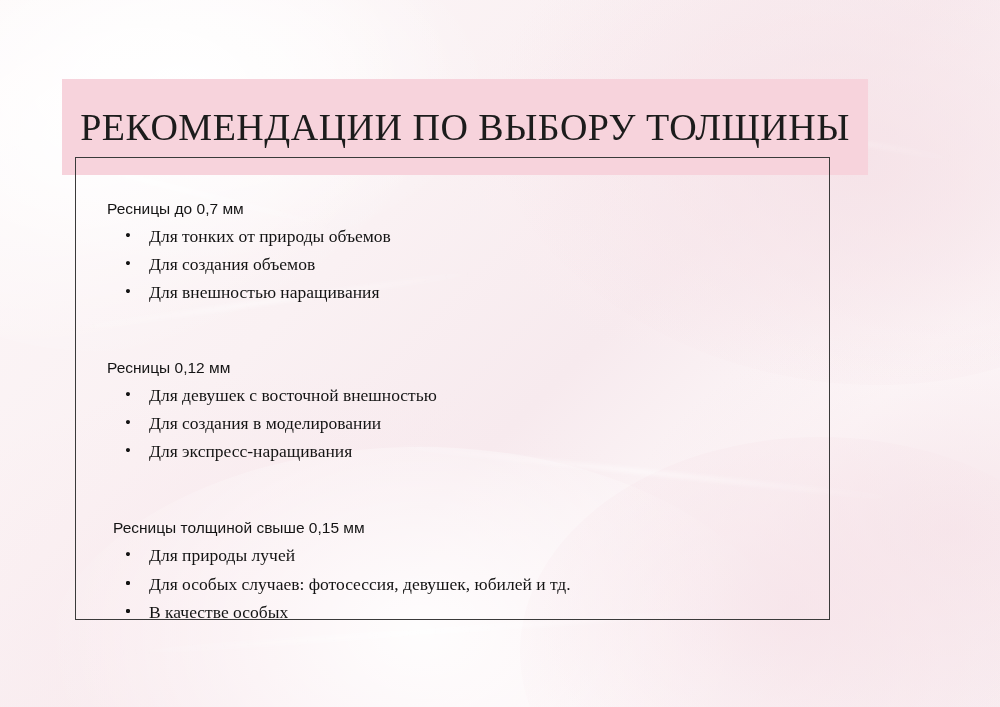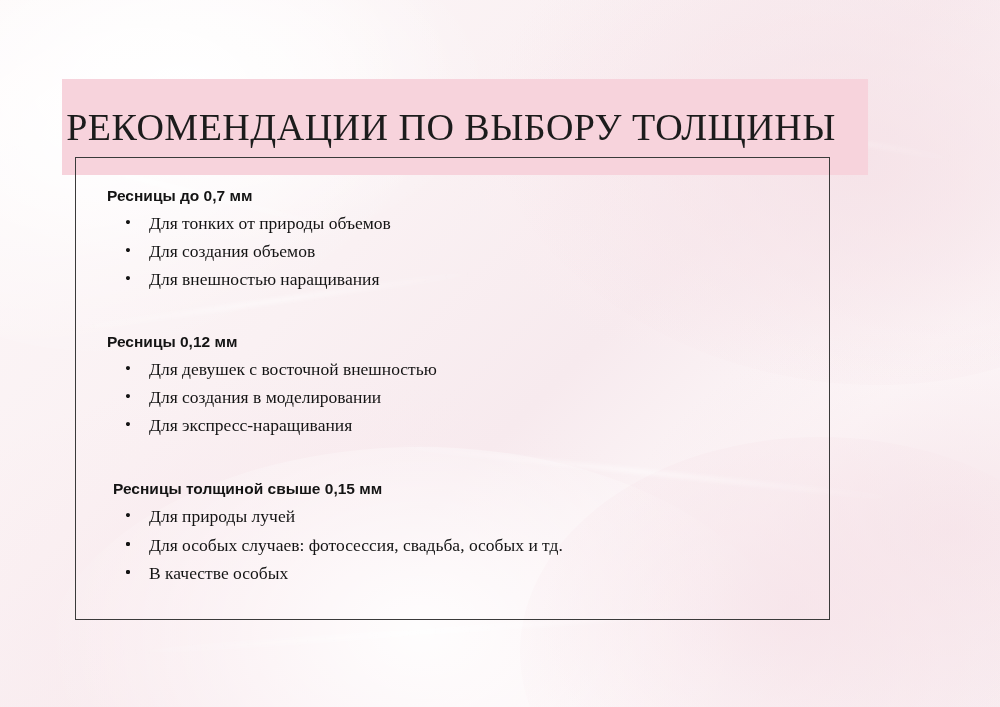--- a/index.html
+++ b/index.html
@@ -70,21 +70,21 @@
   .title-band {
     position: absolute;
     left: 62px;
     top: 79px;
     width: 806px;
     height: 96px;
     background: #f7d3dc;
   }
   .title-text {
     position: absolute;
-    left: 48px;
+    left: 62px;
     top: 79px;
     width: 806px;
     height: 96px;
     display: flex;
     align-items: center;
     justify-content: center;
     font-family: "Liberation Serif", serif;
     font-size: 38px;
     letter-spacing: 0.5px;
     color: #1c1c1c;
@@ -109,24 +109,24 @@
     width: 755px;
     height: 463px;
     box-sizing: border-box;
     padding: 26px 18px 10px 32px;
   }
 
   .group { margin-bottom: 6px; }
 
   .group-heading {
     font-family: "Liberation Sans", sans-serif;
-    font-weight: bold;
+    font-weight: normal;
     font-size: 15.5px;
     color: #141414;
-    margin: 3px 0 3px 0;
+    margin: 16px 0 3px 0;
     line-height: 1.35;
   }
 
   ul.bullets {
     list-style: none;
     margin: 0;
     padding: 0;
   }
   ul.bullets li {
     position: relative;
@@ -193,20 +193,20 @@
       </ul>
     </div>
 
     <div class="spacer-2"></div>
 
     <div class="group">
       <p class="group-heading g3-heading">Ресницы толщиной свыше 0,15 мм</p>
       <ul class="bullets">
         <li><span class="bullet-dot">•</span><span>Для природы лучей</span></li>
         <li><span class="bullet-dot">•</span></li>
-        <li><span class="bullet-dot">•</span><span>Для особых случаев: фотосессия, свадьба, особых и тд.</span></li>
+        <li><span class="bullet-dot">•</span><span>Для особых случаев: фотосессия, девушек, юбилей и тд.</span></li>
         <li><span class="bullet-dot">•</span></li>
         <li><span class="bullet-dot">•</span><span>В качестве особых</span></li>
       </ul>
     </div>
 
   </div>
 </div>
 
 </body></html>

